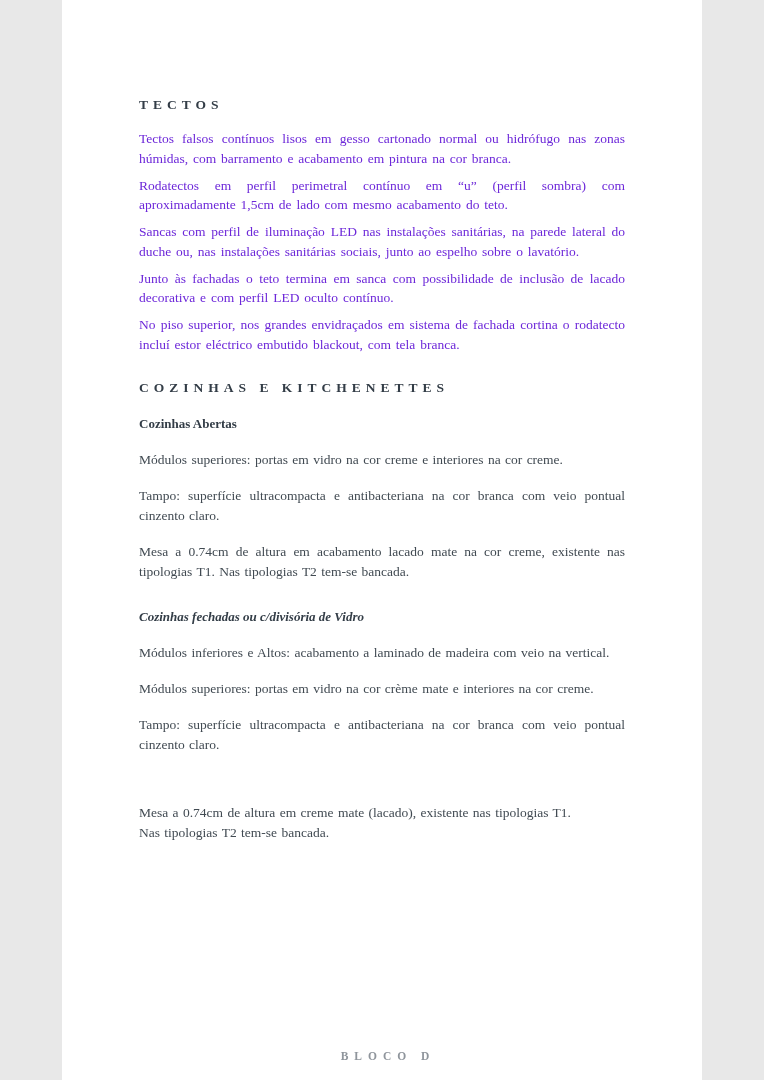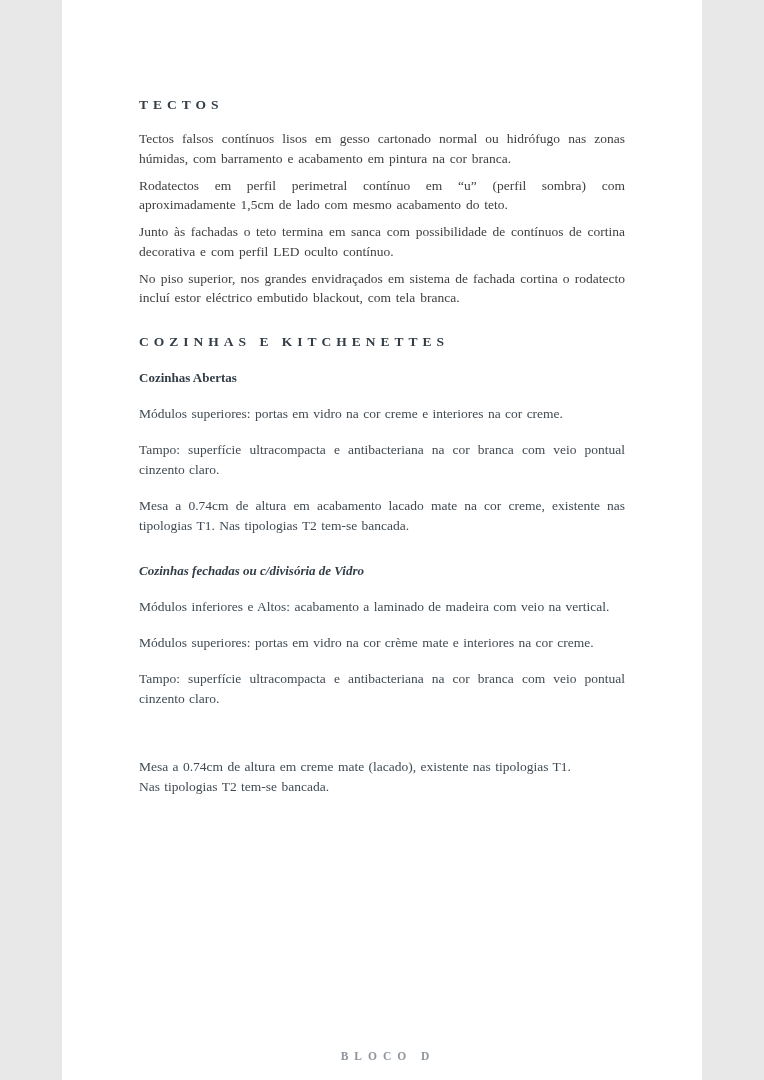--- a/index.html
+++ b/index.html
@@ -28,21 +28,21 @@
   .section-cozinhas .section-title {
     margin-top: 26px;
     margin-bottom: 20px;
   }
   .para {
     font-size: 13.5px;
     line-height: 19.5px;
     margin: 0 0 7.5px 0;
     text-align: justify;
     word-spacing: 1.5px;
-    color: #404040;
+    color: #6d28d9;
   }
   .subhead {
     font-size: 13px;
     font-weight: bold;
     color: #333d47;
     margin: 0 0 18px 0;
     line-height: 16px;
   }
   .subhead.second {
     margin-top: 27px;
@@ -73,21 +73,22 @@
 </head>
 <body>
 
 <div class="page">
   <div class="content">
 
     <section class="section-tectos">
       <h1 class="section-title">TECTOS</h1>
       <p class="para">Tectos falsos contínuos lisos em gesso cartonado normal ou hidrófugo nas zonas húmidas, com barramento e acabamento em pintura na cor branca.</p>
       <p class="para">Rodatectos em perfil perimetral contínuo em “u” (perfil sombra) com aproximadamente 1,5cm de lado com mesmo acabamento do teto.</p>
-      <p class="para">Junto às fachadas o teto termina em sanca com possibilidade de contínuos de cortina decorativa e com perfil LED oculto contínuo.</p>
+      <p class="para">Sancas com perfil de iluminação LED nas instalações sanitárias, na parede lateral do duche ou, nas instalações sanitárias sociais, junto ao espelho sobre o lavatório.</p>
+      <p class="para">Junto às fachadas o teto termina em sanca com possibilidade de inclusão de lacado decorativa e com perfil LED oculto contínuo.</p>
       <p class="para">No piso superior, nos grandes envidraçados em sistema de fachada cortina o rodatecto incluí estor eléctrico embutido blackout, com tela branca.</p>
     </section>
 
     <section class="section-cozinhas">
       <h1 class="section-title">COZINHAS E KITCHENETTES</h1>
 
       <h2 class="subhead">Cozinhas Abertas</h2>
       <p class="kitchen-para">Módulos superiores: portas em vidro na cor creme e interiores na cor creme.</p>
       <p class="kitchen-para">Tampo: superfície ultracompacta e antibacteriana na cor branca com veio pontual cinzento claro.</p>
       <p class="kitchen-para">Mesa a 0.74cm de altura em acabamento lacado mate na cor creme, existente nas tipologias T1. Nas tipologias T2 tem-se bancada.</p>

